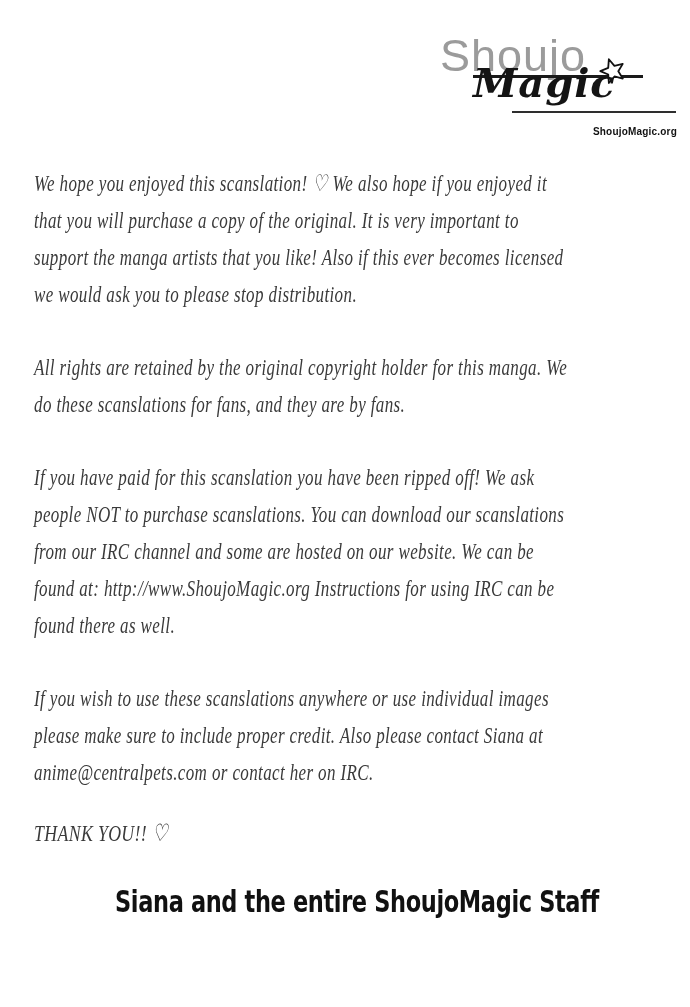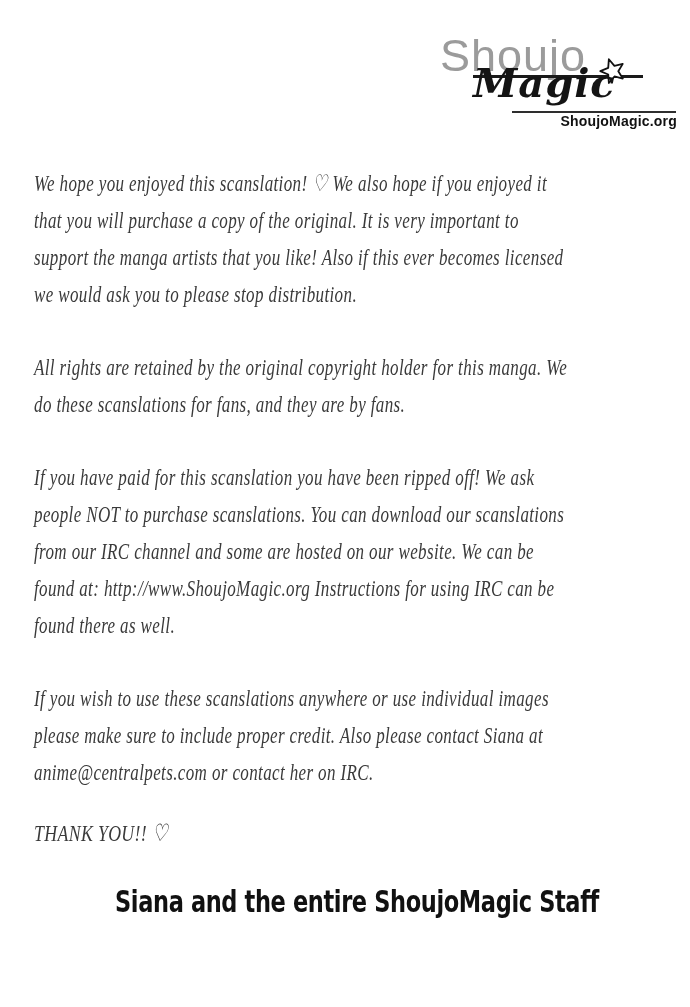--- a/index.html
+++ b/index.html
@@ -34,23 +34,23 @@
     font-family:"DejaVu Serif", serif;
     font-style:italic; font-weight:bold;
     font-size:40px; line-height:1; letter-spacing:1px;
     color:#141414;
   }
   .logo-rule2 {
     position:absolute; left:92px; top:86px;
     width:164px; height:2px; background:#2e2e2e;
   }
   .logo-site {
-    position:absolute; right:13px; top:88px;
+    position:absolute; right:13px; top:101px;
     font-family:"Liberation Sans", sans-serif;
-    font-weight:bold; font-size:14px; letter-spacing:0.2px;
+    font-weight:bold; font-size:10px; letter-spacing:0.2px;
     color:#111111;
     text-align:right;
   }
 
   
   .body {
     position:absolute; left:34px; top:165px;
     width:880px;
     transform:scaleX(0.74); transform-origin:0 0;
     font-family:"Liberation Serif", serif;

